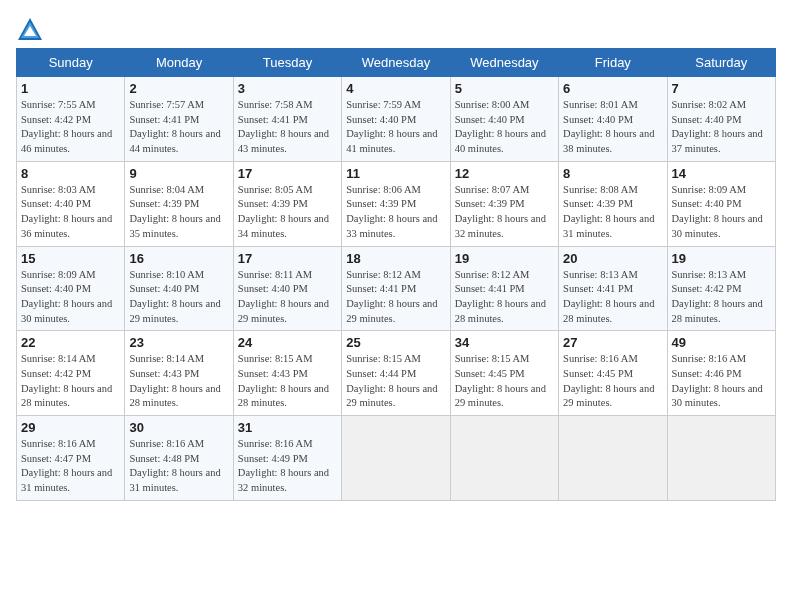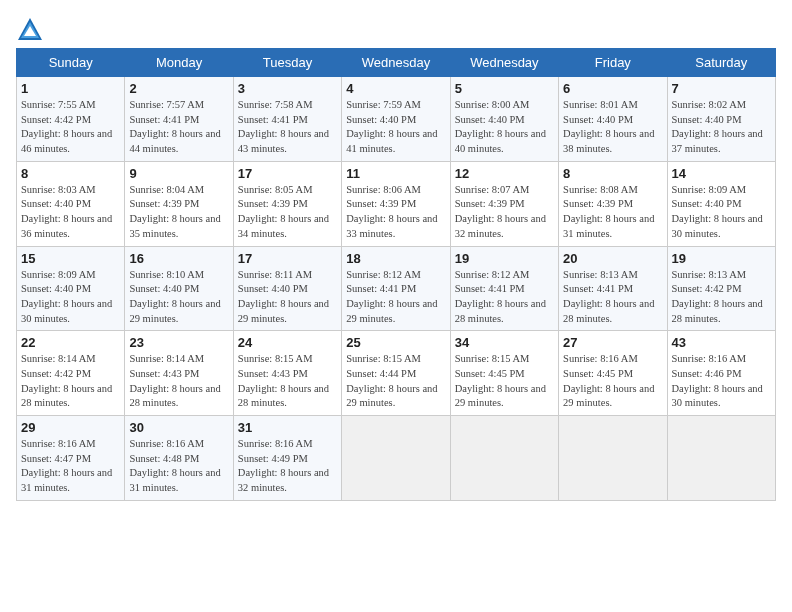--- a/index.html
+++ b/index.html
@@ -151,21 +151,21 @@
         <td><span class="day-number">20</span><span class="day-info">Sunrise: 8:13 AM<br>Sunset: 4:41 PM<br>Daylight: 8 hours and 28 minutes.</span></td>
         <td><span class="day-number">19</span><span class="day-info">Sunrise: 8:13 AM<br>Sunset: 4:42 PM<br>Daylight: 8 hours and 28 minutes.</span></td>
       </tr>
       <tr>
         <td><span class="day-number">22</span><span class="day-info">Sunrise: 8:14 AM<br>Sunset: 4:42 PM<br>Daylight: 8 hours and 28 minutes.</span></td>
         <td><span class="day-number">23</span><span class="day-info">Sunrise: 8:14 AM<br>Sunset: 4:43 PM<br>Daylight: 8 hours and 28 minutes.</span></td>
         <td><span class="day-number">24</span><span class="day-info">Sunrise: 8:15 AM<br>Sunset: 4:43 PM<br>Daylight: 8 hours and 28 minutes.</span></td>
         <td><span class="day-number">25</span><span class="day-info">Sunrise: 8:15 AM<br>Sunset: 4:44 PM<br>Daylight: 8 hours and 29 minutes.</span></td>
         <td><span class="day-number">34</span><span class="day-info">Sunrise: 8:15 AM<br>Sunset: 4:45 PM<br>Daylight: 8 hours and 29 minutes.</span></td>
         <td><span class="day-number">27</span><span class="day-info">Sunrise: 8:16 AM<br>Sunset: 4:45 PM<br>Daylight: 8 hours and 29 minutes.</span></td>
-        <td><span class="day-number">43</span><span class="day-info">Sunrise: 8:16 AM<br>Sunset: 4:46 PM<br>Daylight: 8 hours and 30 minutes.</span></td>
+        <td><span class="day-number">49</span><span class="day-info">Sunrise: 8:16 AM<br>Sunset: 4:46 PM<br>Daylight: 8 hours and 30 minutes.</span></td>
       </tr>
       <tr>
         <td><span class="day-number">29</span><span class="day-info">Sunrise: 8:16 AM<br>Sunset: 4:47 PM<br>Daylight: 8 hours and 31 minutes.</span></td>
         <td><span class="day-number">30</span><span class="day-info">Sunrise: 8:16 AM<br>Sunset: 4:48 PM<br>Daylight: 8 hours and 31 minutes.</span></td>
         <td><span class="day-number">31</span><span class="day-info">Sunrise: 8:16 AM<br>Sunset: 4:49 PM<br>Daylight: 8 hours and 32 minutes.</span></td>
         <td class="empty-cell"></td>
         <td class="empty-cell"></td>
         <td class="empty-cell"></td>
         <td class="empty-cell"></td>
       </tr>

